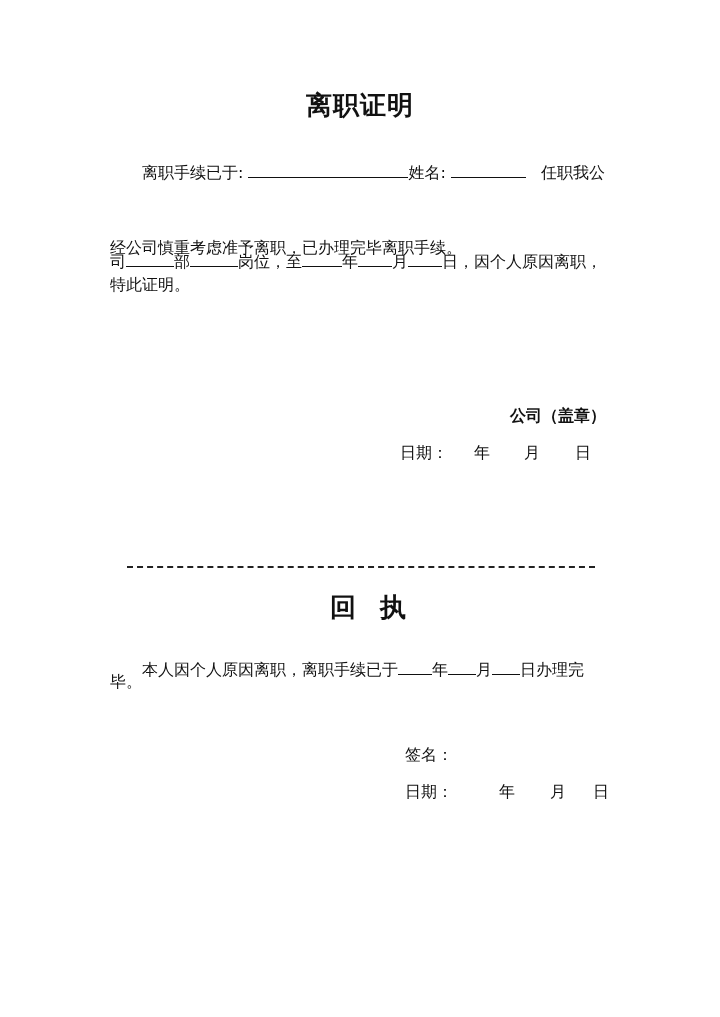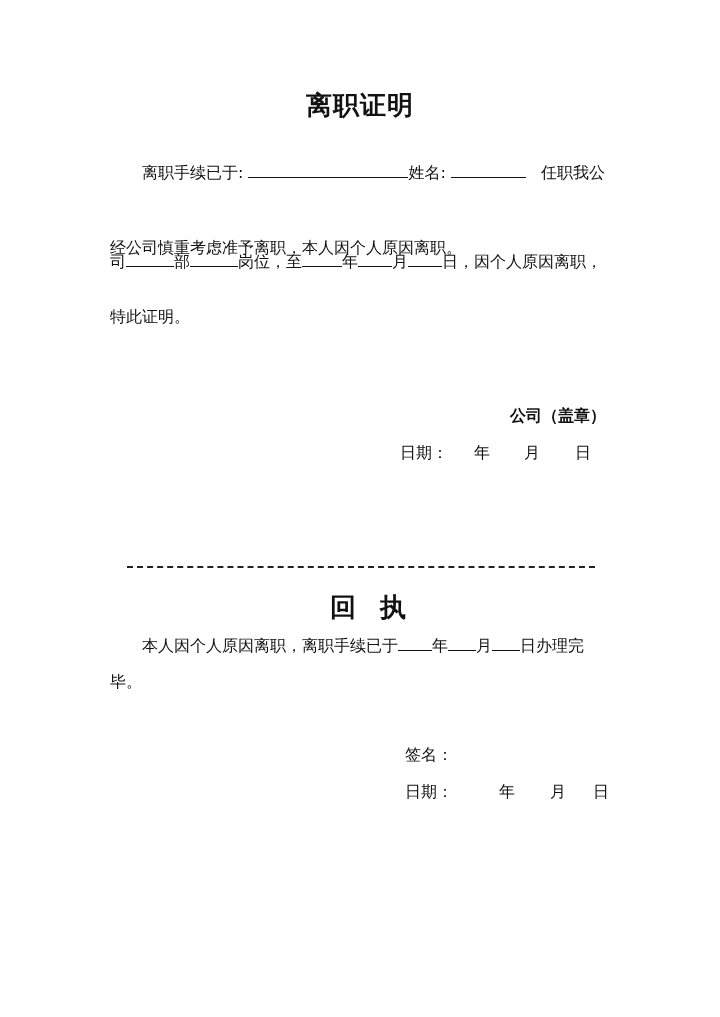--- a/index.html
+++ b/index.html
@@ -20,36 +20,36 @@
   <span>离职手续已于:</span>
   <span class="blank" style="width:160px;"></span><span>姓名:</span>
   <span class="blank" style="width:75px;"></span>
   <span style="margin-left:10px;text-align:right;">任职我公</span>
 </div>
 
 <div class="abs body" style="left:110px; top:217px;margin-top:34px;">
   <span>司</span><span class="blank" style="width:48px;"></span><span>部</span><span class="blank" style="width:48px;"></span><span>岗位，至</span><span class="blank" style="width:40px;"></span><span>年</span><span class="blank" style="width:34px;"></span><span>月</span><span class="blank" style="width:34px;"></span><span>日，因个人原因离职，</span>
 </div>
 
-<div class="abs body" style="left:110px; top:238px;">经公司慎重考虑准予离职，本人因个人原因离职。</div>
-<div class="abs body" style="left:110px; top:275px;margin-top:32px;">特此证明。</div>
+<div class="abs body" style="left:110px; top:238px;">经公司慎重考虑准予离职，已办理完毕离职手续。</div>
+<div class="abs body" style="left:110px; top:275px;">特此证明。</div>
 
 <div class="abs body" style="left:510px; top:406px;font-weight:bold;">公司（盖章）</div>
 
 <div class="abs body" style="left:400px; top:443px;">日期：</div>
 <div class="abs body" style="left:474px; top:443px;">年</div>
 <div class="abs body" style="left:524px; top:443px;">月</div>
 <div class="abs body" style="left:575px; top:443px;">日</div>
 
 <div class="dashline"></div>
 
 <div class="abs title" style="left:330px; top:590px;">回</div>
 <div class="abs title" style="left:380px; top:590px;">执</div>
 
-<div class="abs body" style="left:142px; top:635px;">
+<div class="abs body" style="left:142px; top:659px;">
   <span>本人因个人原因离职，离职手续已于</span><span class="blank" style="width:34px;"></span><span>年</span><span class="blank" style="width:28px;"></span><span>月</span><span class="blank" style="width:28px;"></span><span>日办理完</span>
 </div>
 <div class="abs body" style="left:110px; top:672px;">毕。</div>
 
 <div class="abs body" style="left:405px; top:745px;">签名：</div>
 <span class="abs" style="left:455px; top:760px; width:0; height:0;"></span>
 
 <div class="abs body" style="left:405px; top:782px;">日期：</div>
 <div class="abs body" style="left:499px; top:782px;">年</div>
 <div class="abs body" style="left:550px; top:782px;">月</div>

